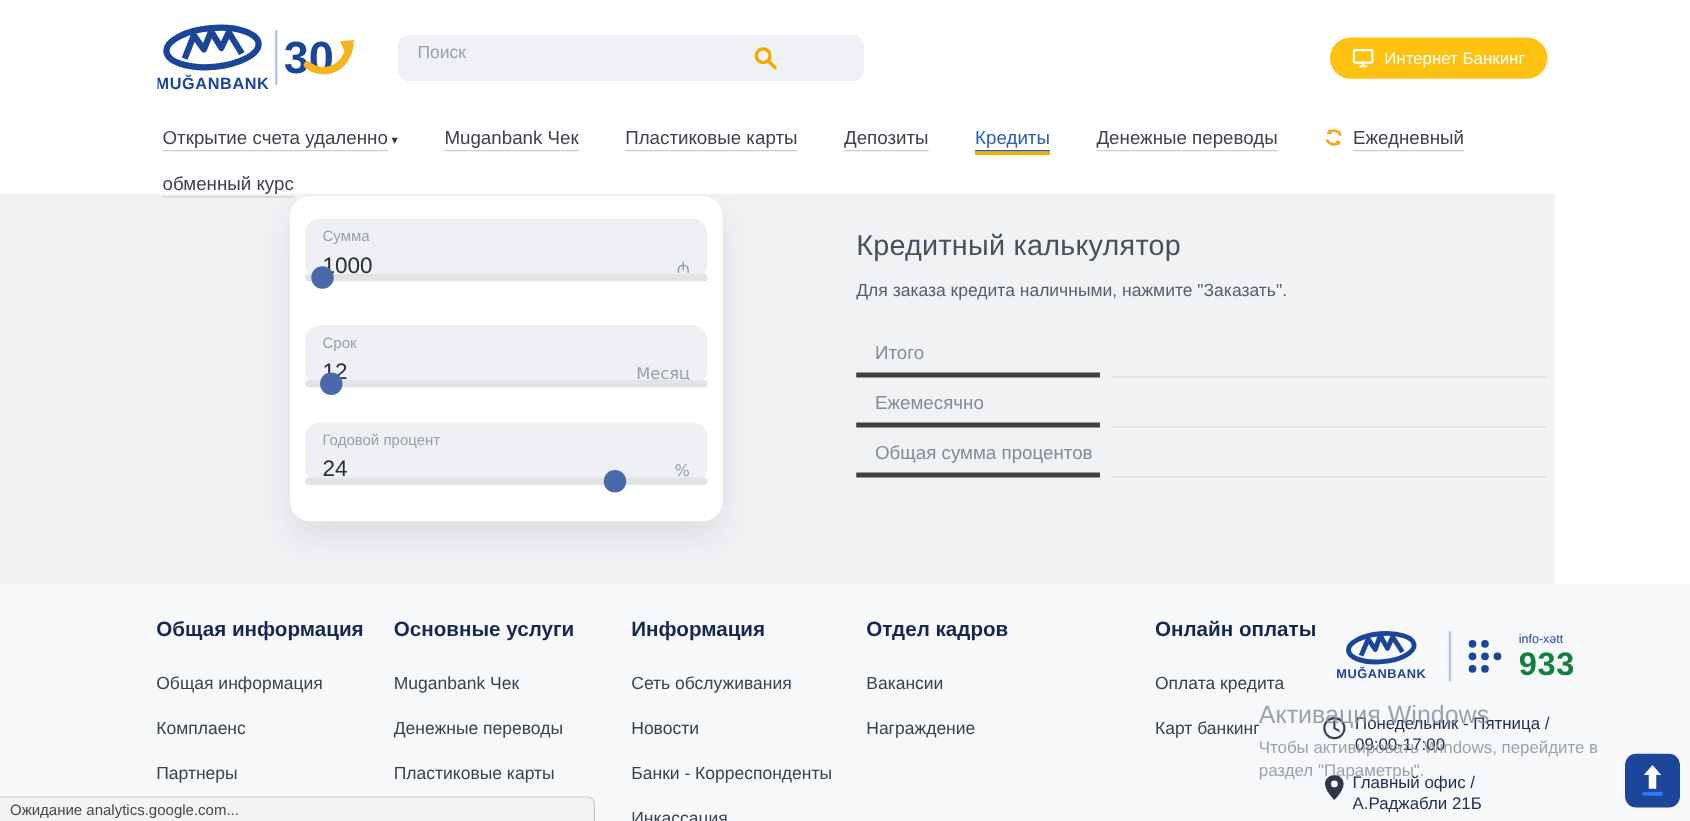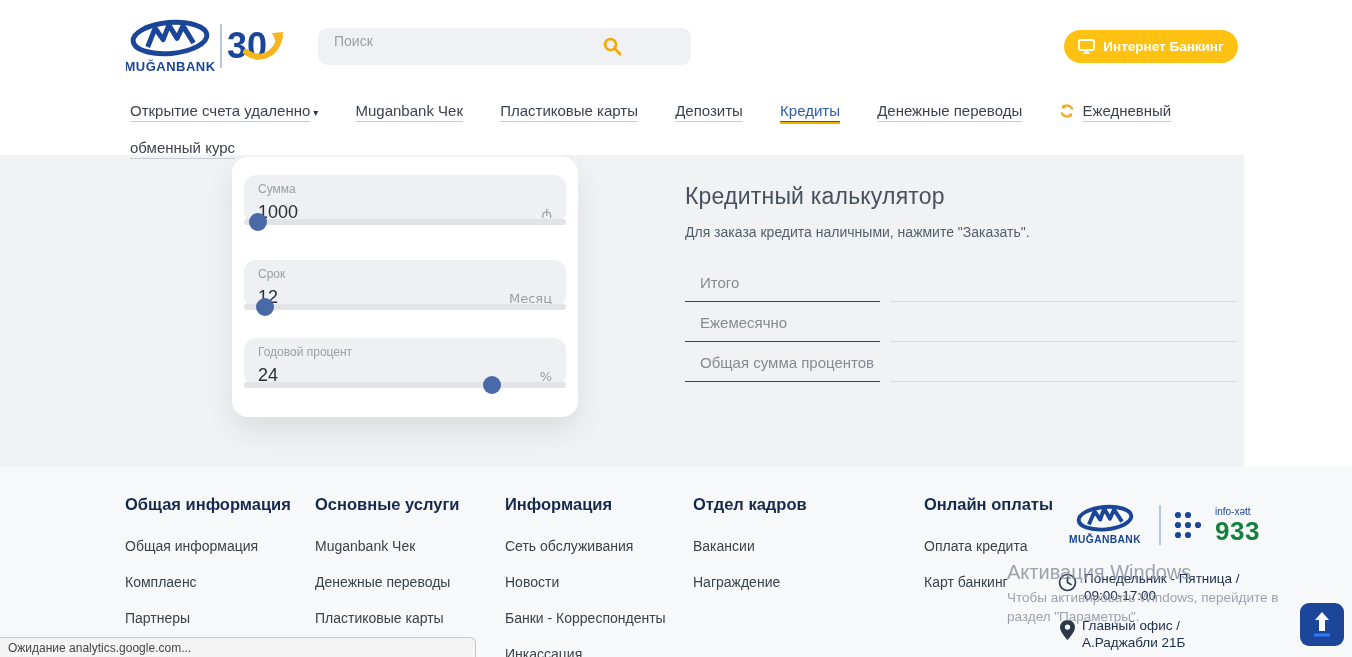--- a/index.html
+++ b/index.html
@@ -5,21 +5,21 @@
   * { margin:0; padding:0; box-sizing:border-box; }
   html,body { width:1352px; height:657px; overflow:hidden; }
   body { font-family:"Liberation Sans","DejaVu Sans",sans-serif; background:#fff; position:relative; }
 
   
   .header { position:absolute; left:0; top:0; width:1352px; height:155px; background:#ffffff; z-index:2; }
   .logo-svg { position:absolute; left:126px; top:16px; }
   .search-box { position:absolute; left:318px; top:28px; width:373px; height:37px; background:#f0f1f4; border:none; border-radius:9px; padding:0 44px 11px 16px; font-size:14px; color:#5f6368; font-family:"Liberation Sans",sans-serif; outline:none; }
   .search-box::placeholder { color:#9aa0a6; }
   .search-icon { position:absolute; left:602px; top:36px; width:20px; height:20px; cursor:pointer; }
-  .ib-button { position:absolute; left:1064px; top:30px; width:174px; height:33px; background:#ffc112; border:none; border-radius:17px; color:#fff; font-weight:bold; font-size:13.5px; display:flex; align-items:center; justify-content:center; gap:8px; cursor:pointer; font-family:"Liberation Sans",sans-serif; }
+  .ib-button { position:absolute; left:1064px; top:30px; width:174px; height:33px; background:#ffc112; border:none; border-radius:17px; color:#fff; font-weight:normal; font-size:13.5px; display:flex; align-items:center; justify-content:center; gap:8px; cursor:pointer; font-family:"Liberation Sans",sans-serif; }
   .nav { position:absolute; left:130px; top:94px; width:1058px; line-height:34px; font-size:15px; }
   .nav a { color:#3d434d; text-decoration:underline; text-decoration-color:#c9ccd2; text-decoration-thickness:1px; text-underline-offset:5px; margin-right:33px; cursor:pointer; }
   .nav a.active { color:#2b5cb0; text-decoration-color:#2b5cb0; display:inline-block; line-height:normal; border-bottom:3px solid #eeb200; padding-bottom:2px; }
   .nav .caret { font-size:10px; color:#2c3550; margin-left:3px; text-decoration:none; display:inline-block; }
   .refresh-ic { display:inline-block; vertical-align:-3px; margin-right:7px; }
 
   
   .main { position:absolute; left:0; top:155px; width:1244px; height:312px; background:#f1f2f4;text-decoration:underline; }
   .calc-card { position:absolute; left:232px; top:2px; width:346px; height:260px; background:#ffffff; border-radius:16px; box-shadow:0 14px 28px rgba(40,50,70,.10); }
   .field { position:absolute; left:12px; width:322px; height:48px; background:#eef0f3; border-radius:12px; padding:7px 14px 0 14px; }
@@ -28,21 +28,21 @@
   .field .fvalue { font-size:18px; color:#2a2e35; }
   .field .funit { font-size:13px; color:#9aa0a6; font-family:"DejaVu Sans",sans-serif; }
   .track { position:absolute; left:0; right:0; bottom:-2px; height:6px; background:#e2e3e6; border-radius:3px; cursor:pointer; }
   .thumb { position:absolute; top:-6px; width:18px; height:18px; border-radius:50%; background:#4a69a8; transform:translateX(-50%); cursor:grab; }
 
   .calc-right { position:absolute; left:685px; top:28px; width:552px; }
   .calc-title { font-size:23px; font-weight:500; color:#47505c; letter-spacing:.2px; }
   .calc-sub { font-size:14px; color:#555f6b; margin-top:14px; }
   .results { margin-top:22px; }
   .rrow { display:flex; height:40px; }
-  .rlabel { width:195px; border-bottom:1px solid #404040; font-size:15px; color:#848b94; padding:12px 0 0 15px; }
+  .rlabel { width:195px; border-bottom:4px solid #404040; font-size:15px; color:#848b94; padding:12px 0 0 15px; }
   .rgap { width:10px; }
   .rvalue { flex:1; border-bottom:1px solid #d8dadd; font-size:15px; color:#3a414b; padding-top:12px; }
 
   
   .footer { position:absolute; left:0; top:467px; width:1352px; height:190px; background:#f7f8fa; }
   .fcol { position:absolute; top:28px; }
   .fcol .fhead { font-size:16.5px; font-weight:bold; color:#16294d; margin-bottom:24px; }
   .fcol a { display:block; font-size:14px; color:#3b4248; text-decoration:none; margin-bottom:20px; cursor:pointer; }
   .fcol1 { left:125px; } .fcol2 { left:315px; } .fcol3 { left:505px; } .fcol4 { left:693px; } .fcol5 { left:885px;margin-left:39px; }
   .fbrand { position:absolute; left:1063px; top:36px; display:flex; align-items:center; gap:12px; }

